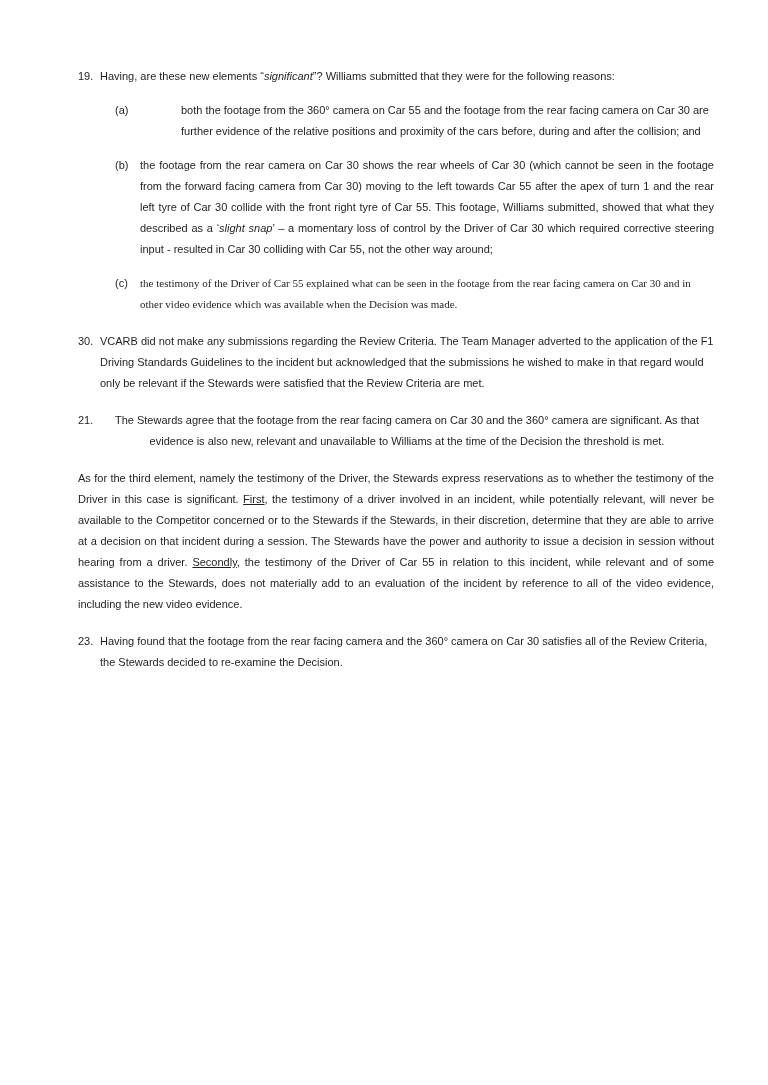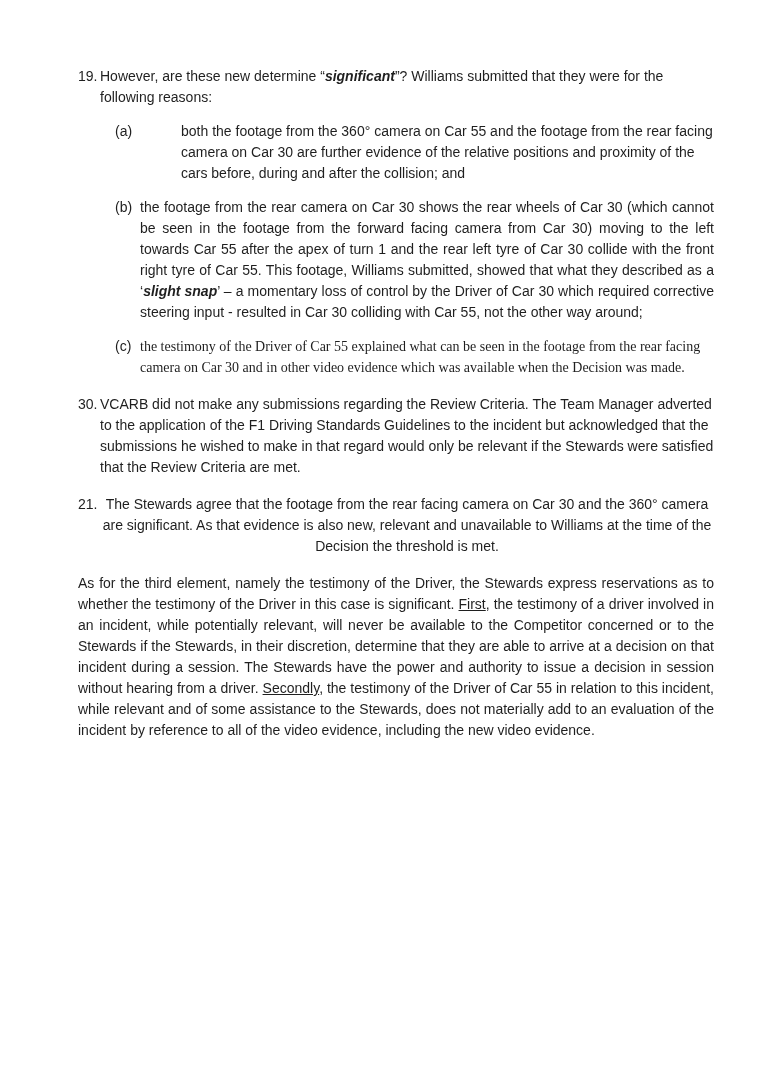--- a/index.html
+++ b/index.html
@@ -12,42 +12,42 @@
   }
   .page {
     width: 768px;
     height: 1085px;
     background: #ffffff;
     color: #1f1f1f;
     padding: 66px 54px 40px 78px;
   }
   .block {
     display: flex;
-    font-size: 14px;
+    font-size: 11px;
     line-height: 21px;
   }
   .block + .block { margin-top: 13px; }
   .block.numbered + .block.numbered,
   .block.lettered + .block.numbered { margin-top: 16px; }
   .numbered > .marker { width: 22px; flex: none; }
   .lettered { padding-left: 37px; }
   .lettered > .marker { width: 25px; flex: none; }
   .text { flex: 1; }
   .seg-normal { font-style: normal; }
-  .seg-italic { font-style: italic; font-weight: bold; }
+  .seg-italic { font-style: italic; }
   .seg-underline { text-decoration: underline; margin-top: 48px; }
 </style>
 </head>
 <body>
 
 <main class="page">
 
   <section class="block numbered">
     <span class="marker">19.</span>
-    <p class="text" style="text-align: left;"><span class="seg-normal">However, are these new determine “</span><span class="seg-italic">significant</span><span class="seg-normal">”? Williams submitted that they were for the following reasons:</span></p>
+    <p class="text" style="text-align: left;"><span class="seg-normal">Having, are these new elements “</span><span class="seg-italic">significant</span><span class="seg-normal">”? Williams submitted that they were for the following reasons:</span></p>
   </section>
 
   <section class="block lettered">
     <span class="marker">(a)</span>
     <p class="text" style="text-align: left; margin-left: 41px;"><span class="seg-normal">both the footage from the 360° camera on Car 55 and the footage from the rear facing camera on Car 30 are further evidence of the relative positions and proximity of the cars before, during and after the collision; and</span></p>
   </section>
 
   <section class="block lettered">
     <span class="marker">(b)</span>
     <p class="text" style="text-align: justify;"><span class="seg-normal">the footage from the rear camera on Car 30 shows the rear wheels of Car 30 (which cannot be seen in the footage from the forward facing camera from Car 30) moving to the left towards Car 55 after the apex of turn 1 and the rear left tyre of Car 30 collide with the front right tyre of Car 55. This footage, Williams submitted, showed that what they described as a ‘</span><span class="seg-italic">slight snap</span><span class="seg-normal">’ – a momentary loss of control by the Driver of Car 30 which required corrective steering input - resulted in Car 30 colliding with Car 55, not the other way around;</span></p>
@@ -65,14 +65,18 @@
 
   <section class="block numbered">
     <span class="marker">21.</span>
     <p class="text" style="text-align: center;"><span class="seg-normal">The Stewards agree that the footage from the rear facing camera on Car 30 and the 360° camera are significant. As that evidence is also new, relevant and unavailable to Williams at the time of the Decision the threshold is met.</span></p>
   </section>
 
   <section class="block numbered">
     <p class="text" style="text-align: justify;"><span class="seg-normal">As for the third element, namely the testimony of the Driver, the Stewards express reservations as to whether the testimony of the Driver in this case is significant. </span><span class="seg-underline">First</span><span class="seg-normal">, the testimony of a driver involved in an incident, while potentially relevant, will never be available to the Competitor concerned or to the Stewards if the Stewards, in their discretion, determine that they are able to arrive at a decision on that incident during a session. The Stewards have the power and authority to issue a decision in session without hearing from a driver. </span><span class="seg-underline">Secondly</span><span class="seg-normal">, the testimony of the Driver of Car 55 in relation to this incident, while relevant and of some assistance to the Stewards, does not materially add to an evaluation of the incident by reference to all of the video evidence, including the new video evidence.</span></p>
   </section>
 
+  <section class="block numbered">
+    <span class="marker">23.</span>
+    <p class="text" style="text-align: left;"><span class="seg-normal">Having found that the footage from the rear facing camera and the 360° camera on Car 30 satisfies all of the Review Criteria, the Stewards decided to re-examine the Decision.</span></p>
+  </section>
 
 </main>
 
 </body></html>

